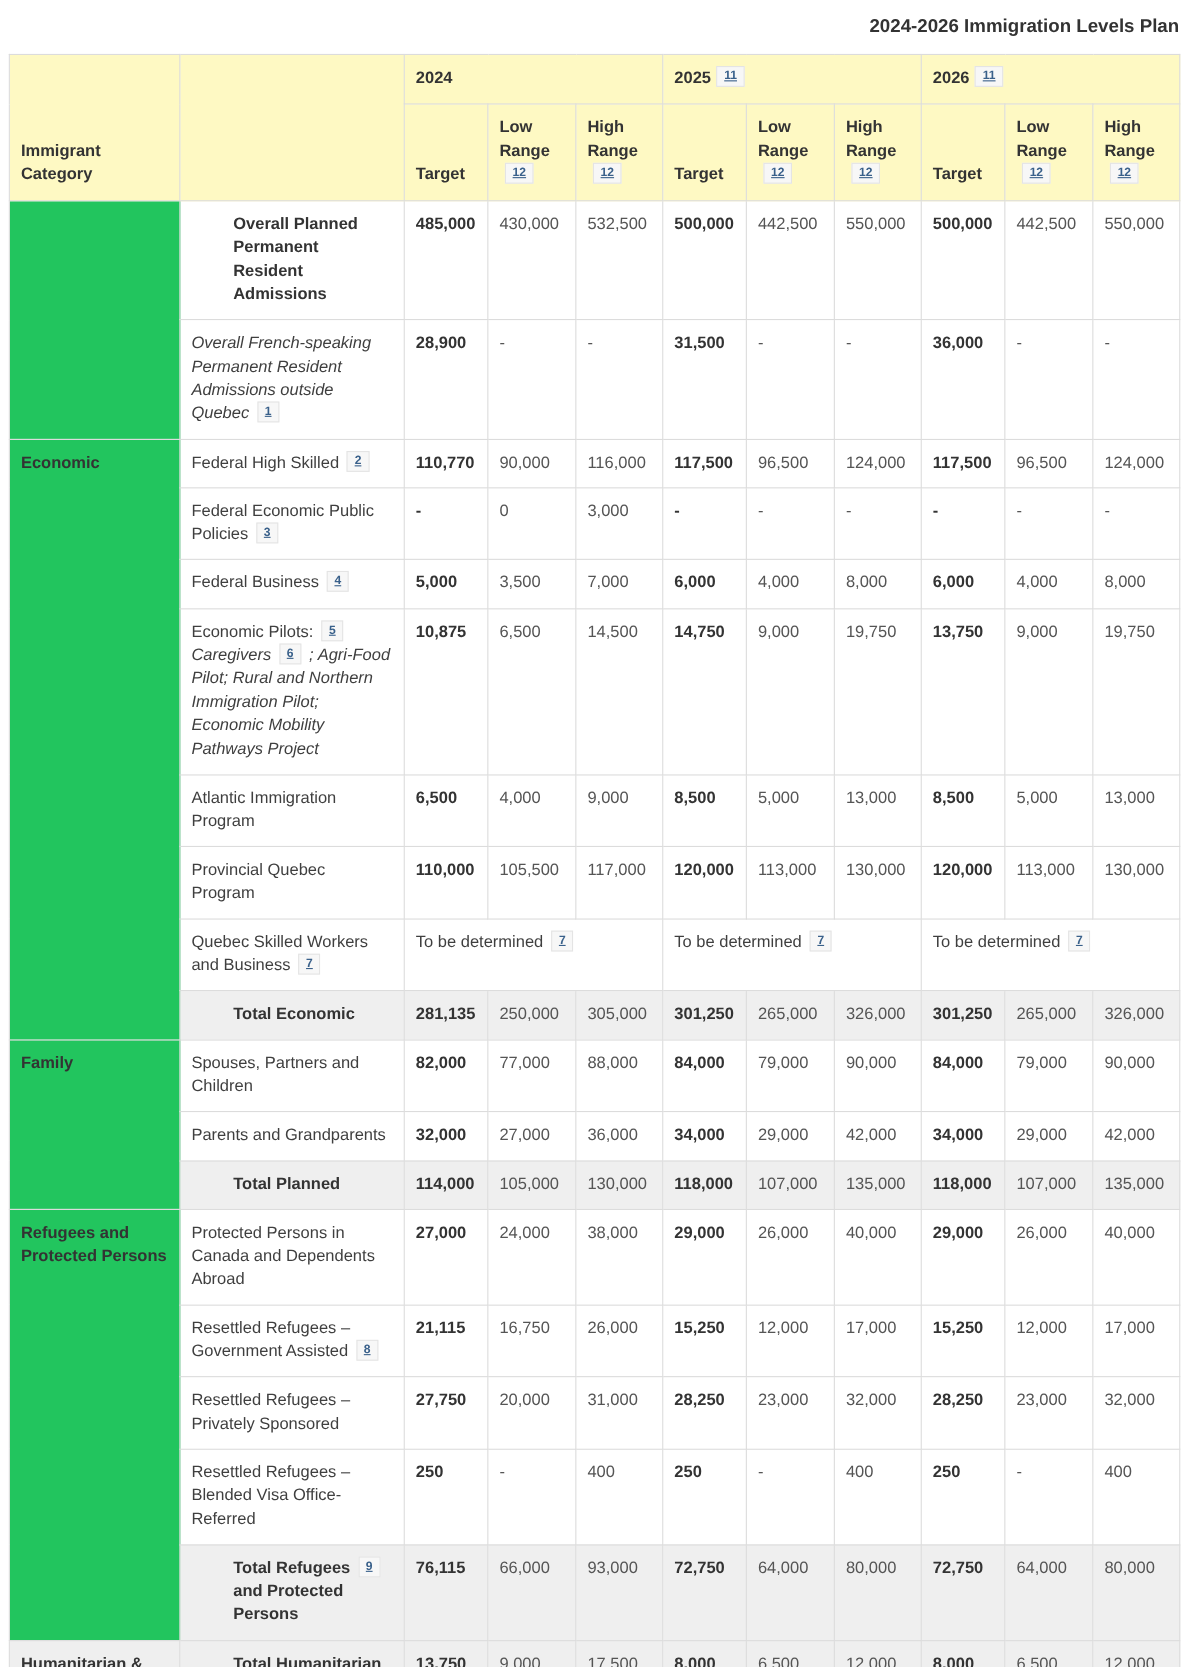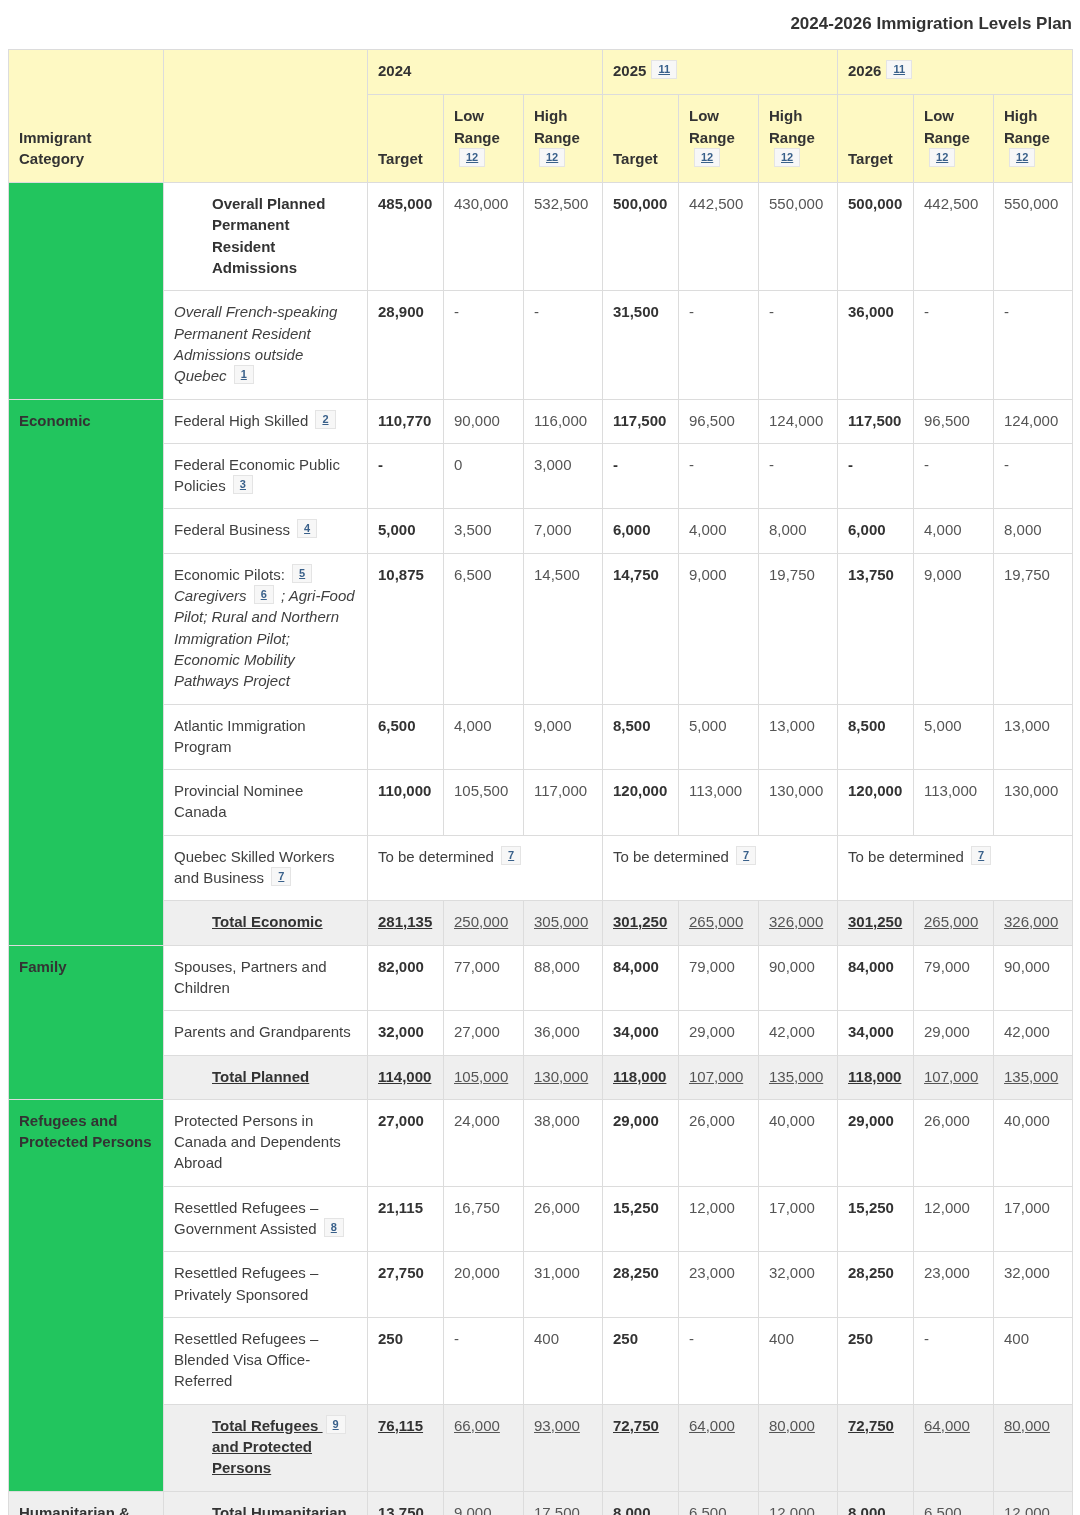--- a/index.html
+++ b/index.html
@@ -2,21 +2,21 @@
 <html><head>
 <meta charset="utf-8">
 <style>
   html,body{margin:0;padding:0;background:#fff}
   body{font-family:"Liberation Sans","DejaVu Sans",sans-serif;color:#333;padding:8px;}
   h1{font-size:17px;font-weight:700;color:#333;text-align:right;margin:6px 0 15px;}
   table{border-collapse:collapse;table-layout:fixed;width:1064px;font-size:15px;line-height:1.42;}
   th,td{border:1px solid #dcdcdc;padding:10px 10px 12px;text-align:left;vertical-align:top;word-wrap:break-word;}
   thead th{background:#fef9c3;vertical-align:bottom;font-weight:700;color:#333;padding-bottom:13px;}
   td.cat{background:#22c55e;font-weight:700;color:#333;}
-  tr.total td{background:#efefef;text-decoration:underline;}
+  tr.total td{background:#efefef;}
   td.label{color:#3f3f3f;}
   tr.boldlbl td.label{font-weight:700;color:#333;padding-left:48px;}
   td.val{color:#555;}
   td.val.target{font-weight:700;color:#333;}
   td.tbd{color:#3f3f3f;}
   .i{font-style:italic;}
   .fn{display:inline-block;background:#f7f7f7;border:1px solid #e4e4e4;padding:0 6px;margin:0 3px;
       font-size:11px;line-height:17px;font-weight:700;color:#39608a;text-decoration:underline;
       vertical-align:3px;font-style:normal;cursor:pointer;}
   thead .fn{margin-left:5px;}
@@ -147,21 +147,21 @@
           <td class="val">4,000</td>
           <td class="val">9,000</td>
           <td class="val target">8,500</td>
           <td class="val">5,000</td>
           <td class="val">13,000</td>
           <td class="val target">8,500</td>
           <td class="val">5,000</td>
           <td class="val">13,000</td>
         </tr>
         <tr class="">
-          <td class="label"><span>Provincial Nominee Canada</span></td>
+          <td class="label"><span>Provincial Quebec Program</span></td>
           <td class="val target">110,000</td>
           <td class="val">105,500</td>
           <td class="val">117,000</td>
           <td class="val target">120,000</td>
           <td class="val">113,000</td>
           <td class="val">130,000</td>
           <td class="val target">120,000</td>
           <td class="val">113,000</td>
           <td class="val">130,000</td>
         </tr>

